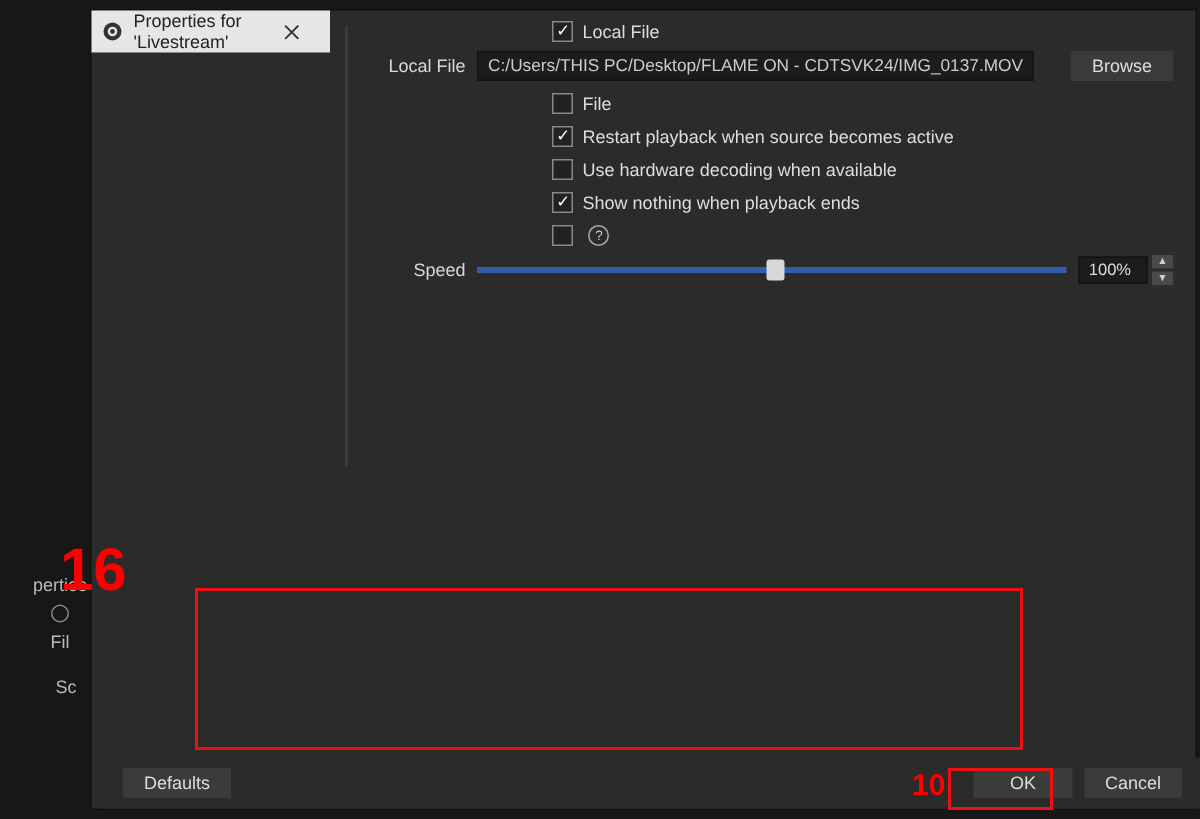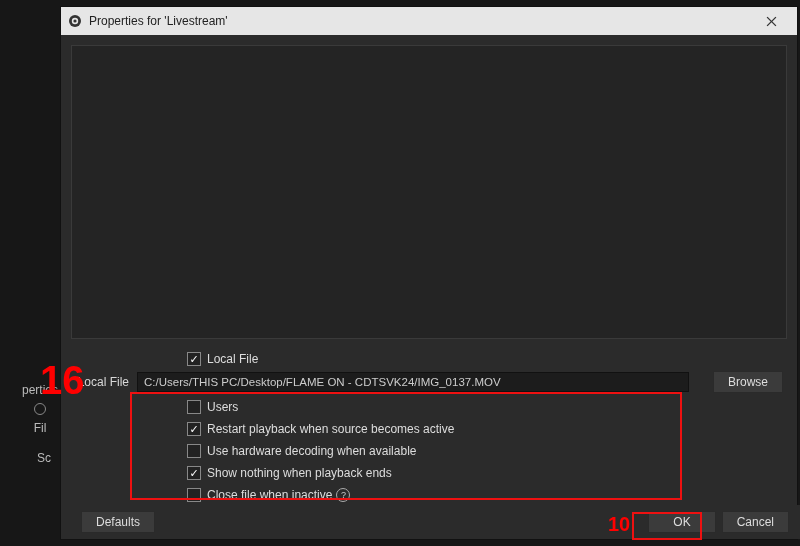--- a/index.html
+++ b/index.html
@@ -16,21 +16,21 @@
     position: absolute; left:0; top:380px; width:80px; height:60px;
     color:#bbb; font-size:12px;
   }
   .bg-panel .row { display:flex; align-items:center; gap:6px; padding:3px 4px;flex-direction:column; }
   .dialog {
     position: absolute;
     left: 60px; top: 6px;
     width: 738px; height: 534px;
     background: #2b2b2b;
     border: 1px solid #111;
-    display: flex; flex-direction: column;
+    display: flex; 
   }
   .titlebar {
     height: 28px;
     background: #e6e6e6;
     color: #222;
     display: flex; align-items: center;
     padding: 0 6px;
     font-size: 12px;
   }
   .titlebar .obs-icon {
@@ -162,21 +162,21 @@
       <span class="lbl">Local File</span>
       <div class="path-input">C:/Users/THIS PC/Desktop/FLAME ON - CDTSVK24/IMG_0137.MOV</div>
       <div class="btn">Browse</div>
     </div>
 
     <div style="position:relative; padding-top:2px;">
       <div class="row">
         <span class="lbl-empty"></span>
         <span style="width:50px"></span>
         <span class="chk"></span>
-        <span>Users</span>
+        <span>File</span>
       </div>
       <div class="row">
         <span class="lbl-empty"></span>
         <span style="width:50px"></span>
         <span class="chk checked"></span>
         <span>Restart playback when source becomes active</span>
       </div>
       <div class="row">
         <span class="lbl-empty"></span>
         <span style="width:50px"></span>
@@ -186,21 +186,20 @@
       <div class="row">
         <span class="lbl-empty"></span>
         <span style="width:50px"></span>
         <span class="chk checked"></span>
         <span>Show nothing when playback ends</span>
       </div>
       <div class="row">
         <span class="lbl-empty"></span>
         <span style="width:50px"></span>
         <span class="chk"></span>
-        <span>Close file when inactive</span>
         <span class="help-icon">?</span>
       </div>
 
       <div class="row speed-row" style="margin-top:2px;">
         <span class="lbl">Speed</span>
         <div class="slider-track"></div>
         <span class="speed-val">100%</span>
         <div class="spin">
           <div>▲</div>
           <div>▼</div>

